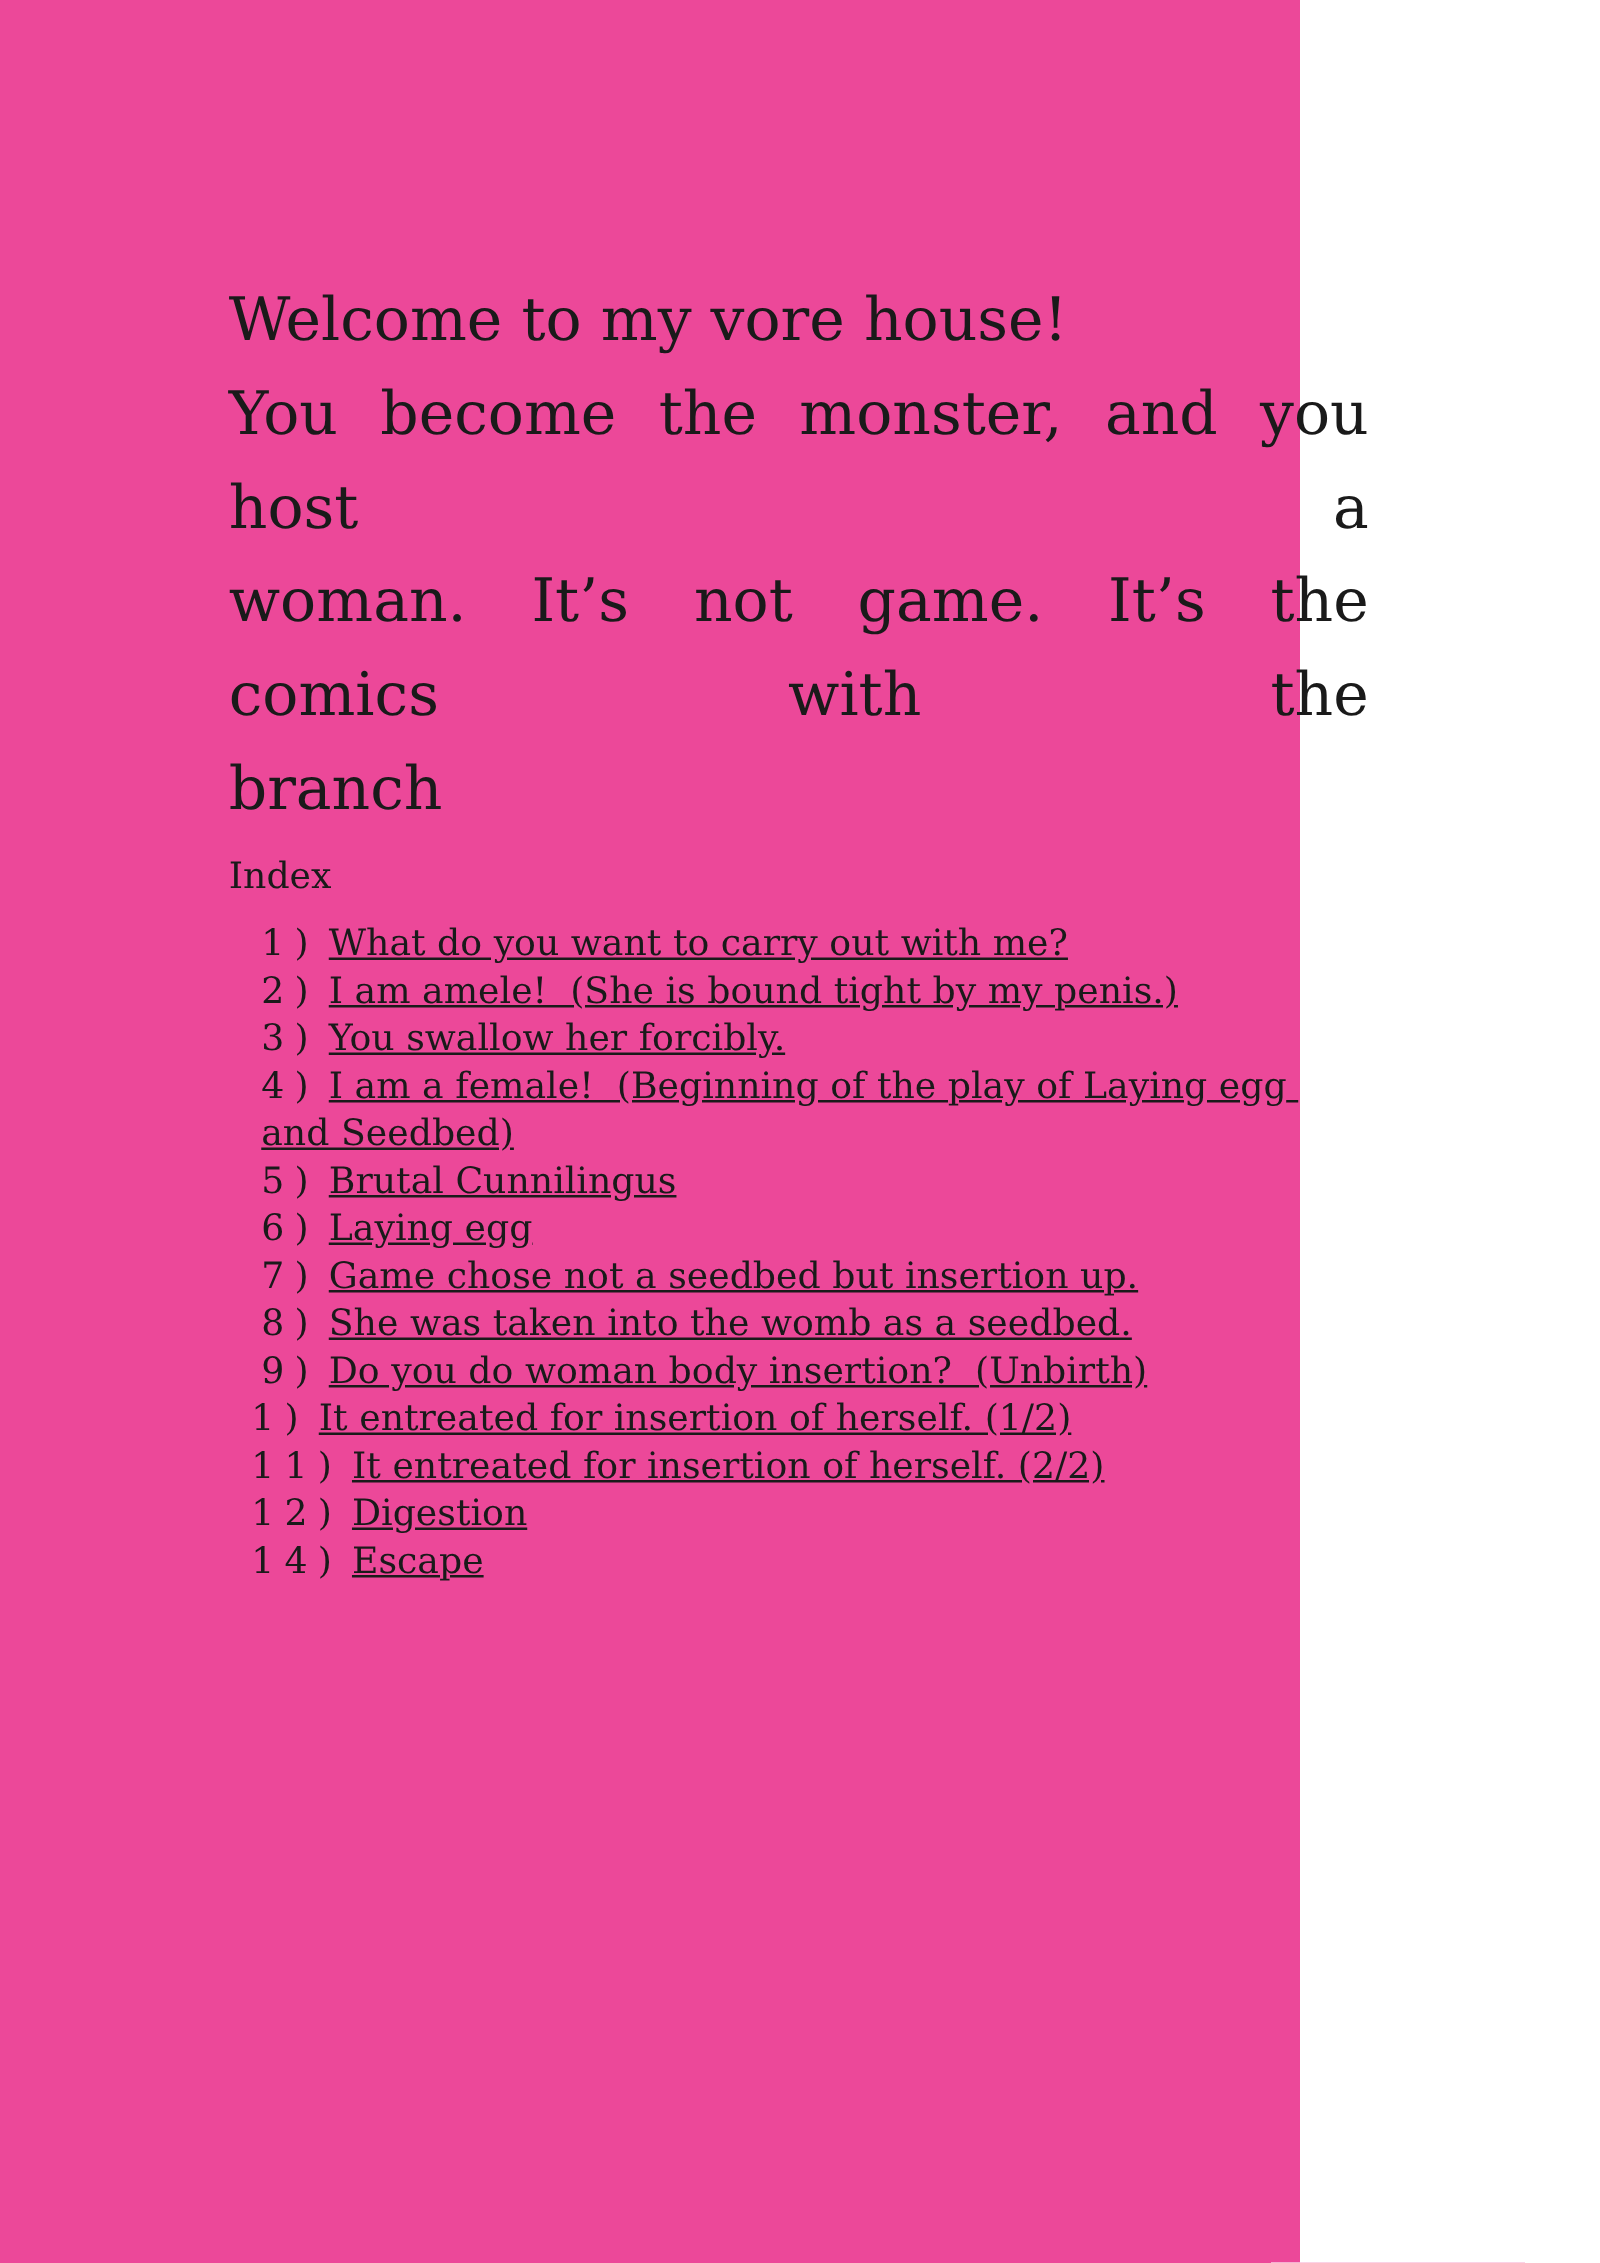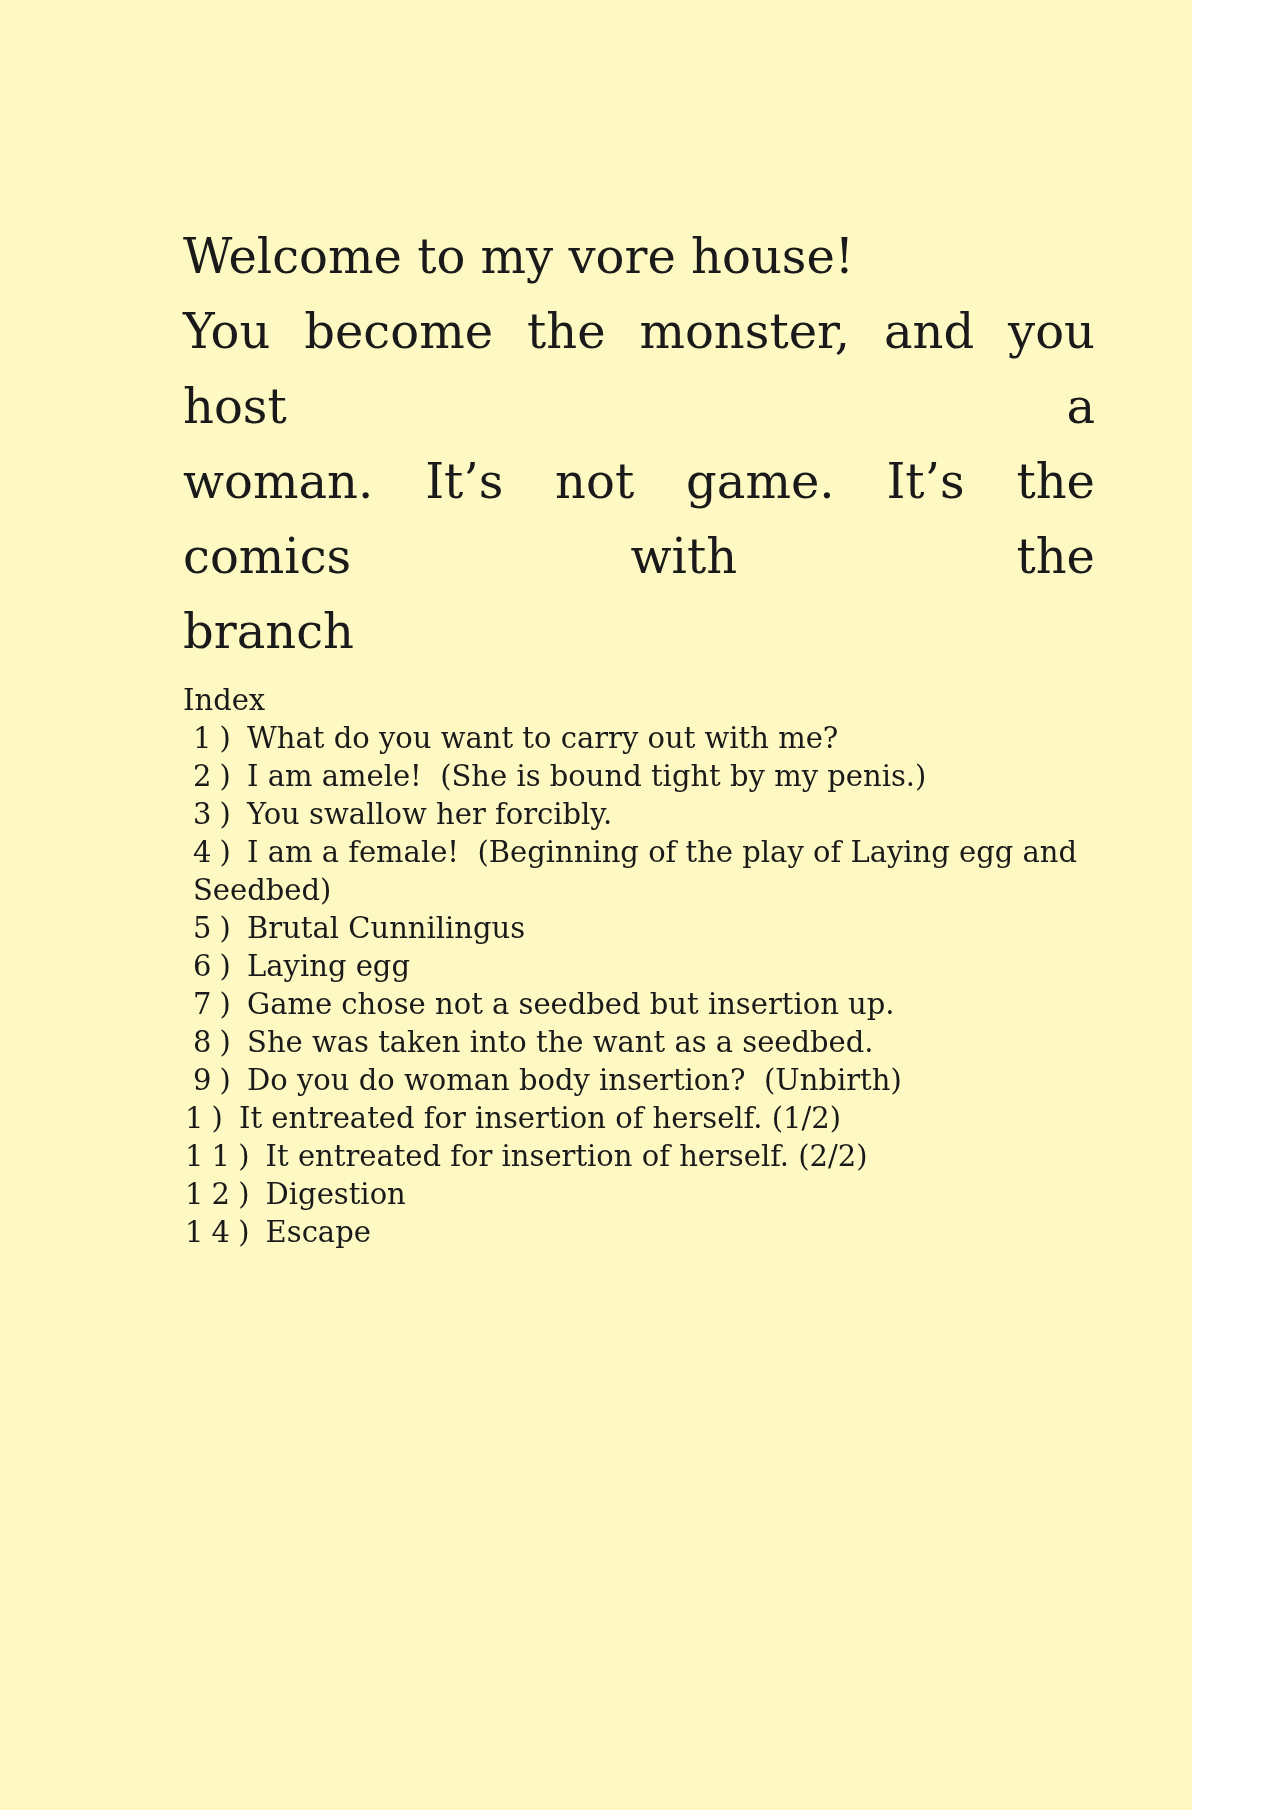--- a/index.html
+++ b/index.html
@@ -12,23 +12,23 @@
     height: 1810px;
     position: relative;
     font-family: "DejaVu Serif", "Liberation Serif", serif;
     color: #1a1a1a;
     overflow: hidden;
   }
   .page {
     position: absolute;
     left: 0;
     top: 0;
-    width: 1192px;
+    width: 1040px;
     height: 1810px;
-    background: #fef9c3;
+    background: #ec4899;
   }
   .content {
     position: absolute;
     left: 183px;
     top: 219px;
     width: 912px;
   }
   .title-block {
     width: 912px;
   }
@@ -41,23 +41,24 @@
   .title-line.justify {
     text-align: justify;
     text-align-last: justify;
   }
   .index-heading {
     margin-top: 12px;
     font-size: 29px;
     line-height: 38px;
   }
   .index-list {
-    margin: 0;
+    margin: 16px;
     padding: 0;
     list-style: none;
+    text-decoration: underline;
   }
   .index-row {
     font-size: 29px;
     line-height: 38px;
     white-space: nowrap;
   }
   .index-row.single {
     padding-left: 10px;
   }
   .index-row.double {
@@ -88,21 +89,21 @@
     <div class="index-heading">Index</div>
 
     <ul class="index-list">
       <li class="index-row single"><span class="index-marker">1)</span><span class="index-text">What do you want to carry out with me?</span></li>
       <li class="index-row single"><span class="index-marker">2)</span><span class="index-text">I am amele!  (She is bound tight by my penis.)</span></li>
       <li class="index-row single"><span class="index-marker">3)</span><span class="index-text">You swallow her forcibly.</span></li>
       <li class="index-row single"><span class="index-marker">4)</span><span class="index-text">I am a female!  (Beginning of the play of Laying egg and Seedbed)</span></li>
       <li class="index-row single"><span class="index-marker">5)</span><span class="index-text">Brutal Cunnilingus</span></li>
       <li class="index-row single"><span class="index-marker">6)</span><span class="index-text">Laying egg</span></li>
       <li class="index-row single"><span class="index-marker">7)</span><span class="index-text">Game chose not a seedbed but insertion up.</span></li>
-      <li class="index-row single"><span class="index-marker">8)</span><span class="index-text">She was taken into the want as a seedbed.</span></li>
+      <li class="index-row single"><span class="index-marker">8)</span><span class="index-text">She was taken into the womb as a seedbed.</span></li>
       <li class="index-row single"><span class="index-marker">9)</span><span class="index-text">Do you do woman body insertion?  (Unbirth)</span></li>
       <li class="index-row double"><span class="index-marker">1)</span><span class="index-text">It entreated for insertion of herself. (1/2)</span></li>
       <li class="index-row double"><span class="index-marker">11)</span><span class="index-text">It entreated for insertion of herself. (2/2)</span></li>
       <li class="index-row double"><span class="index-marker">12)</span><span class="index-text">Digestion</span></li>
       <li class="index-row double"><span class="index-marker">14)</span><span class="index-text">Escape</span></li>
     </ul>
 
   </div>
 </div>
 

